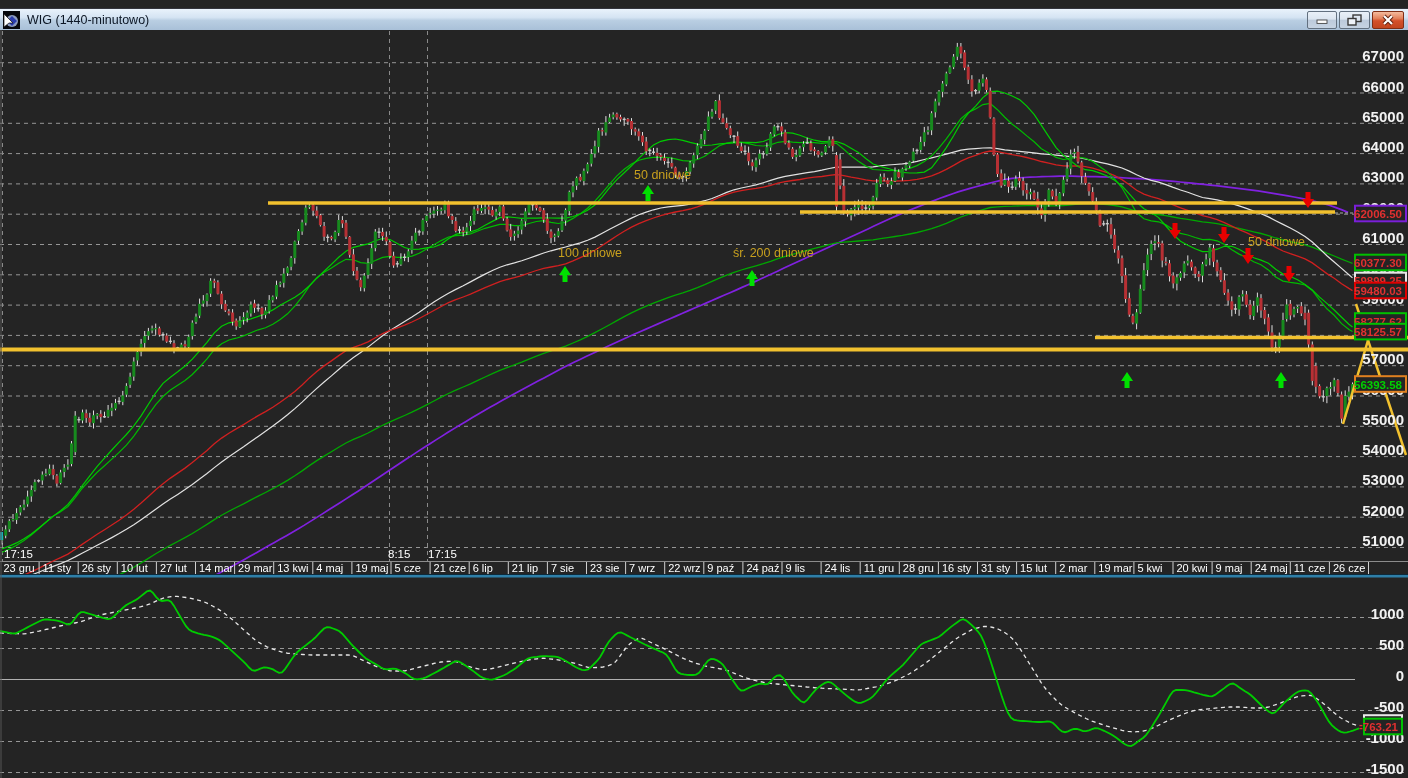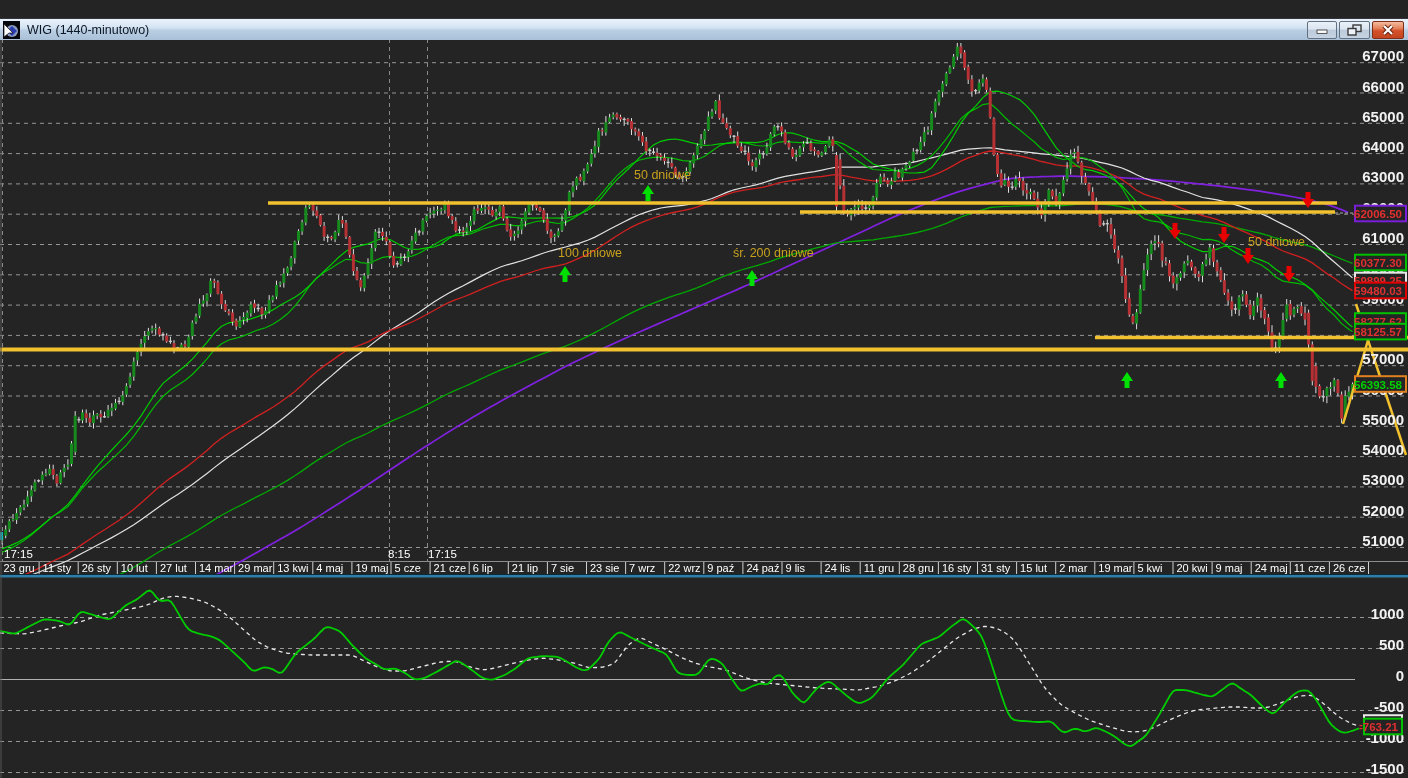--- a/index.html
+++ b/index.html
@@ -1,15 +1,15 @@
 <!DOCTYPE html>
 <html><head><meta charset="utf-8"><style>
 html,body{margin:0;padding:0;background:#242424;width:1408px;height:778px;overflow:hidden;}
 #win{position:relative;width:1408px;height:778px;font-family:"Liberation Sans",sans-serif;}
-#tb{position:absolute;left:0;top:18px;width:1408px;height:22px;
+#tb{position:absolute;left:0;top:8px;width:1408px;height:22px;
 background:linear-gradient(#e9f2fb 0%,#d5e4f3 40%,#b9cee2 55%,#a9c0d8 100%);
 border-top:1px solid #33343c;box-sizing:border-box;z-index:5;}
 #tt{position:absolute;left:27px;top:4px;font-size:12.5px;color:#0c1624;}
 #chart{position:absolute;left:0;top:22px;}
 .btn{position:absolute;top:2px;height:18px;border-radius:2px;border:1px solid #62707f;box-sizing:border-box;}
 .btn svg{display:block;}
 #bmin{left:1307px;width:30px;background:linear-gradient(#e9f0f8 0%,#dbe5f0 45%,#bccadb 50%,#c6d3e2 100%);}
 #bmax{left:1339px;width:31px;background:linear-gradient(#e9f0f8 0%,#dbe5f0 45%,#bccadb 50%,#c6d3e2 100%);}
 #bcls{left:1372px;width:32px;background:linear-gradient(#f4bb9e 0%,#e3825c 40%,#d4502a 55%,#c2451f 100%);border-color:#802e15;}
 </style></head><body>

